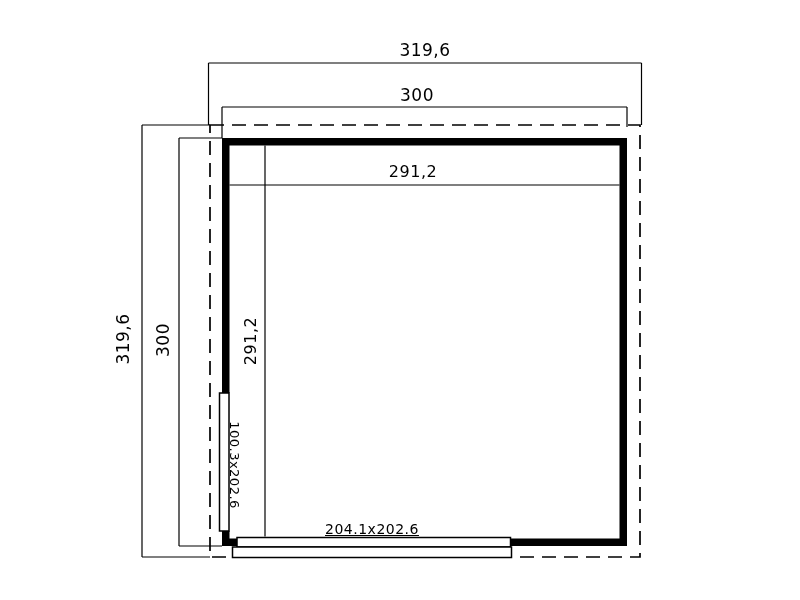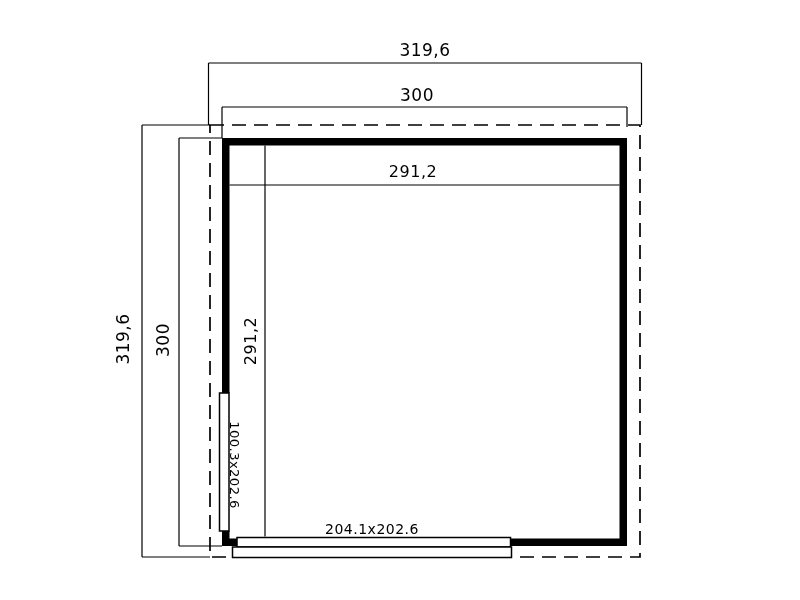--- a/index.html
+++ b/index.html
@@ -77,15 +77,15 @@
   <div class="lbl f16" style="left:413px;top:172px;">291,2</div>
 
   <div class="lbl rot-ccw f17" style="left:123px;top:339px;">319,6</div>
 
   <div class="lbl rot-ccw f17" style="left:163px;top:340px;">300</div>
 
   <div class="lbl rot-ccw f16" style="left:251px;top:341px;">291,2</div>
 
   <div class="lbl rot-cw f13" style="left:234px;top:465px;">100.3x202.6</div>
 
-  <div class="lbl f14" style="left:372px;top:529px;">204.1x202.6</div>
+  <div class="lbl f14" style="left:372px;top:529px;text-decoration:underline;">204.1x202.6</div>
 
 </div>
 
 </body></html>

